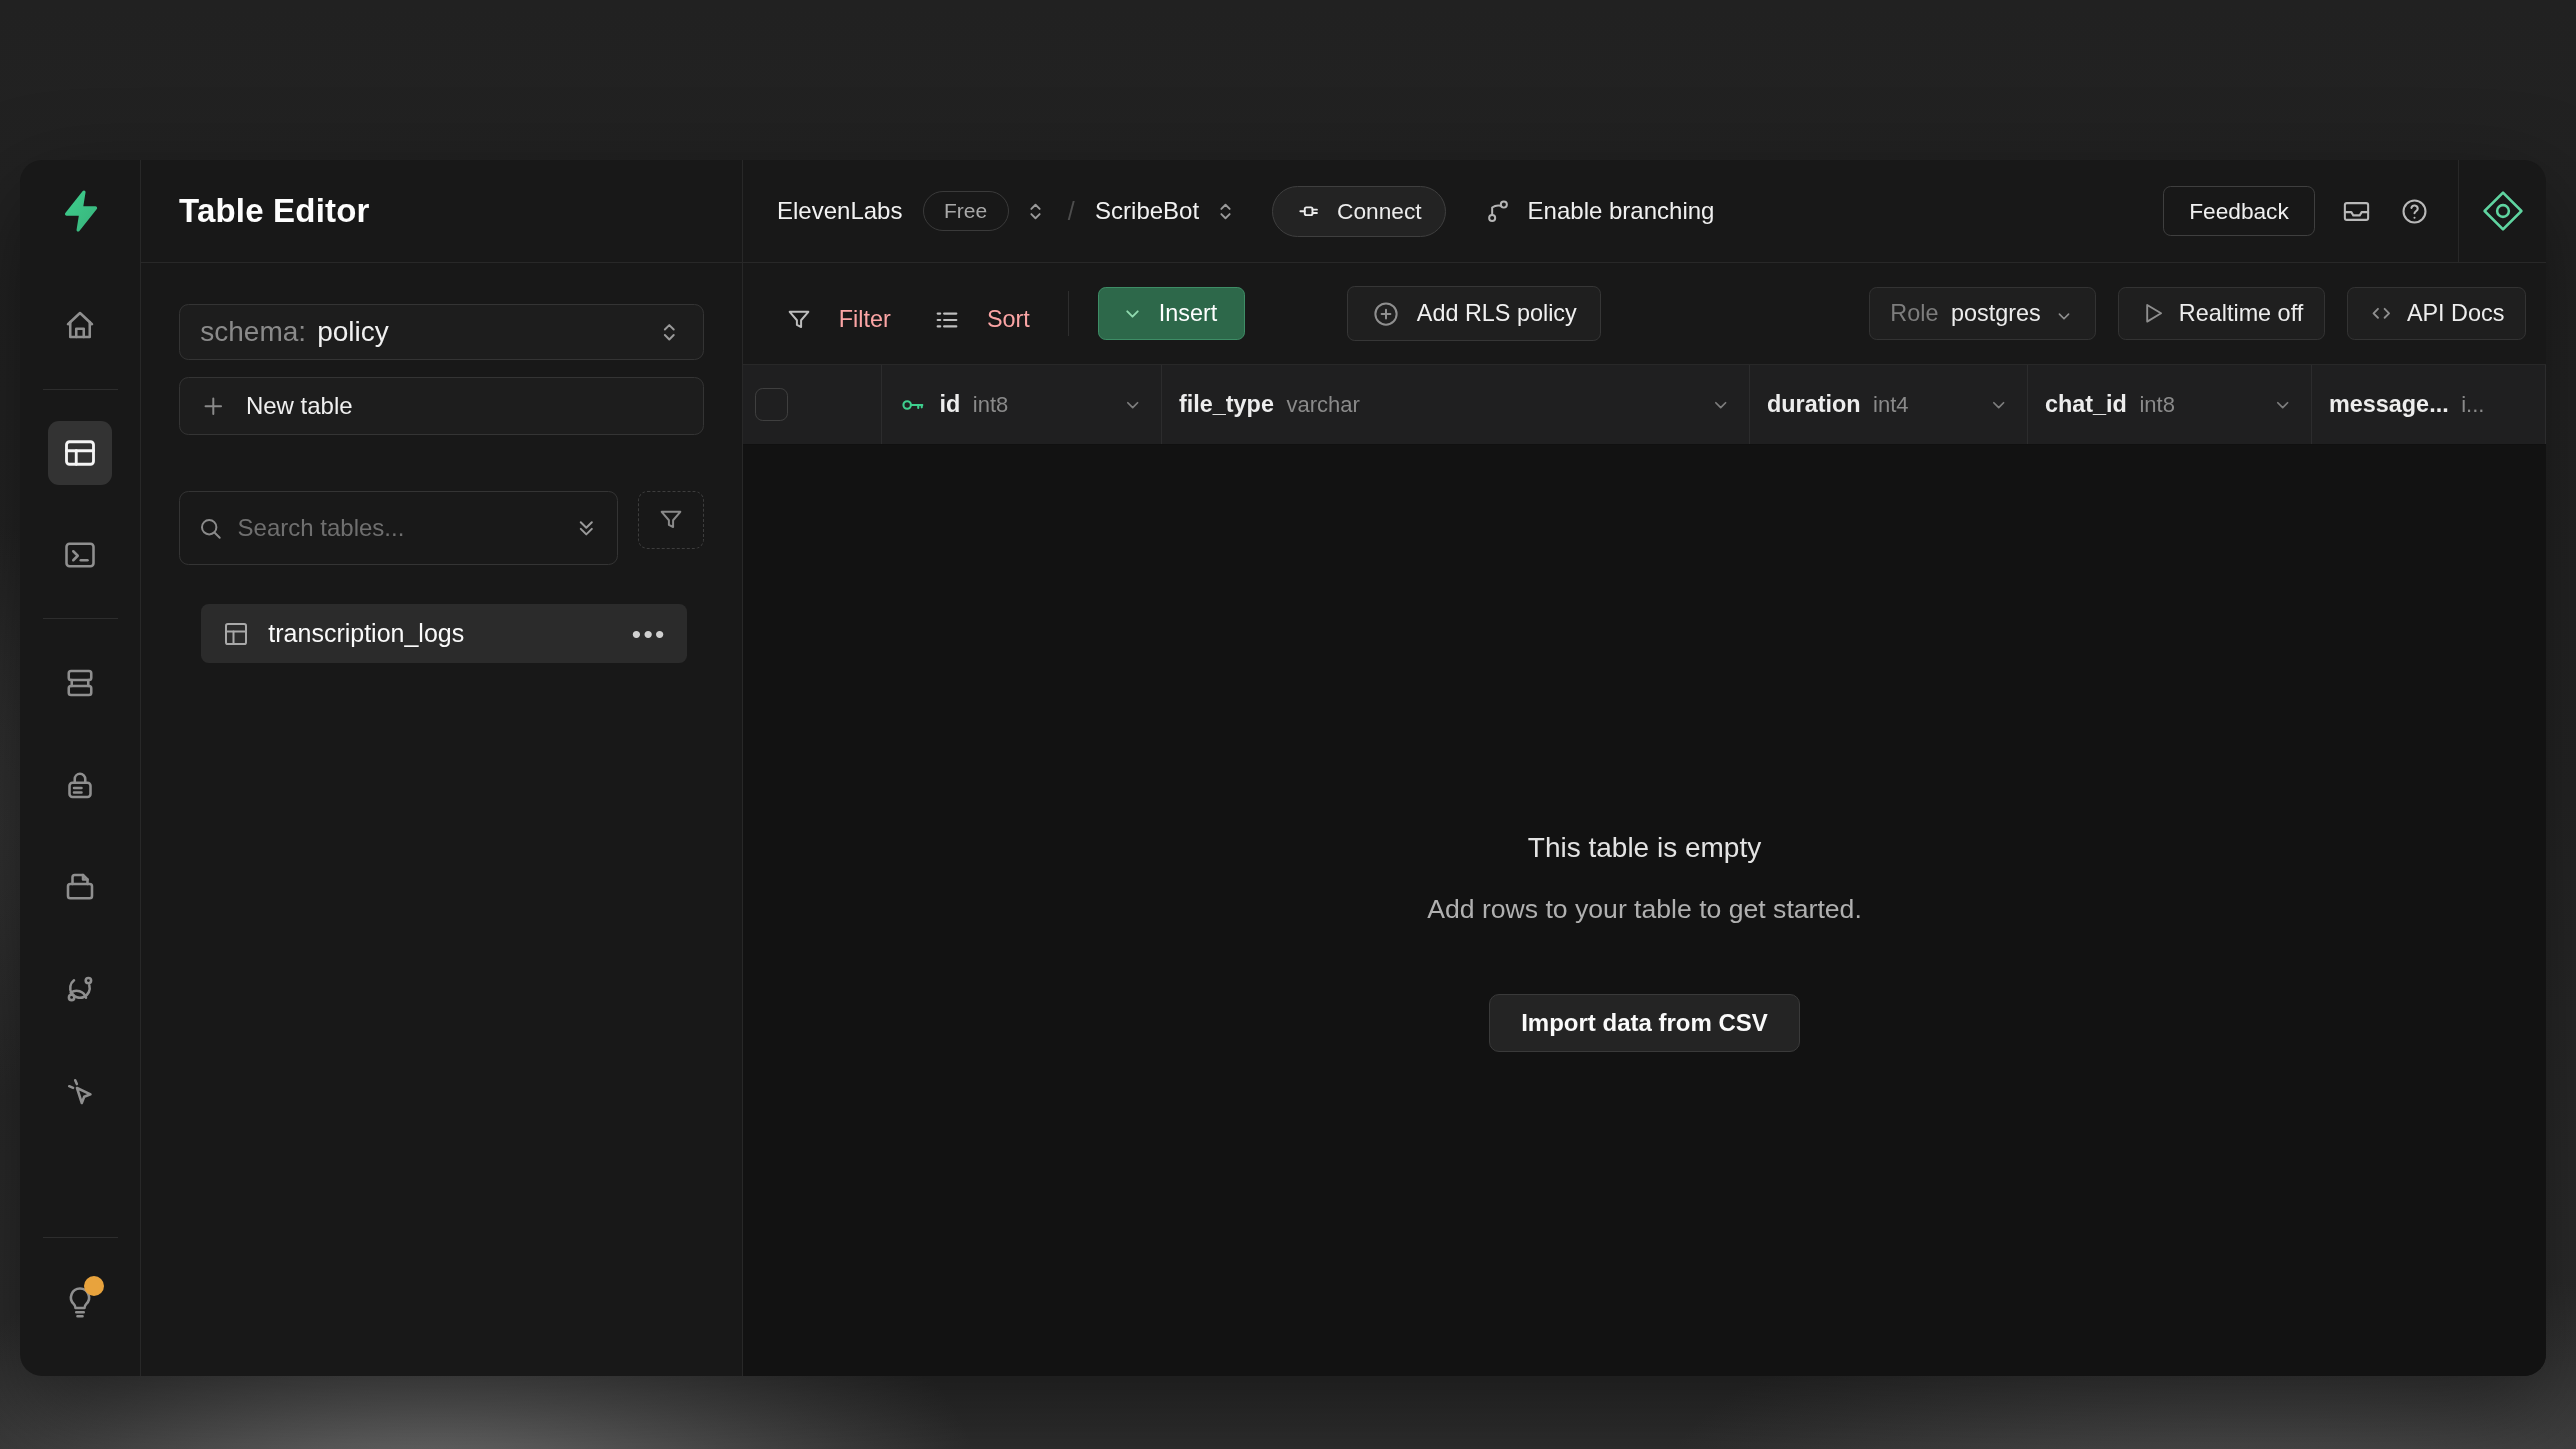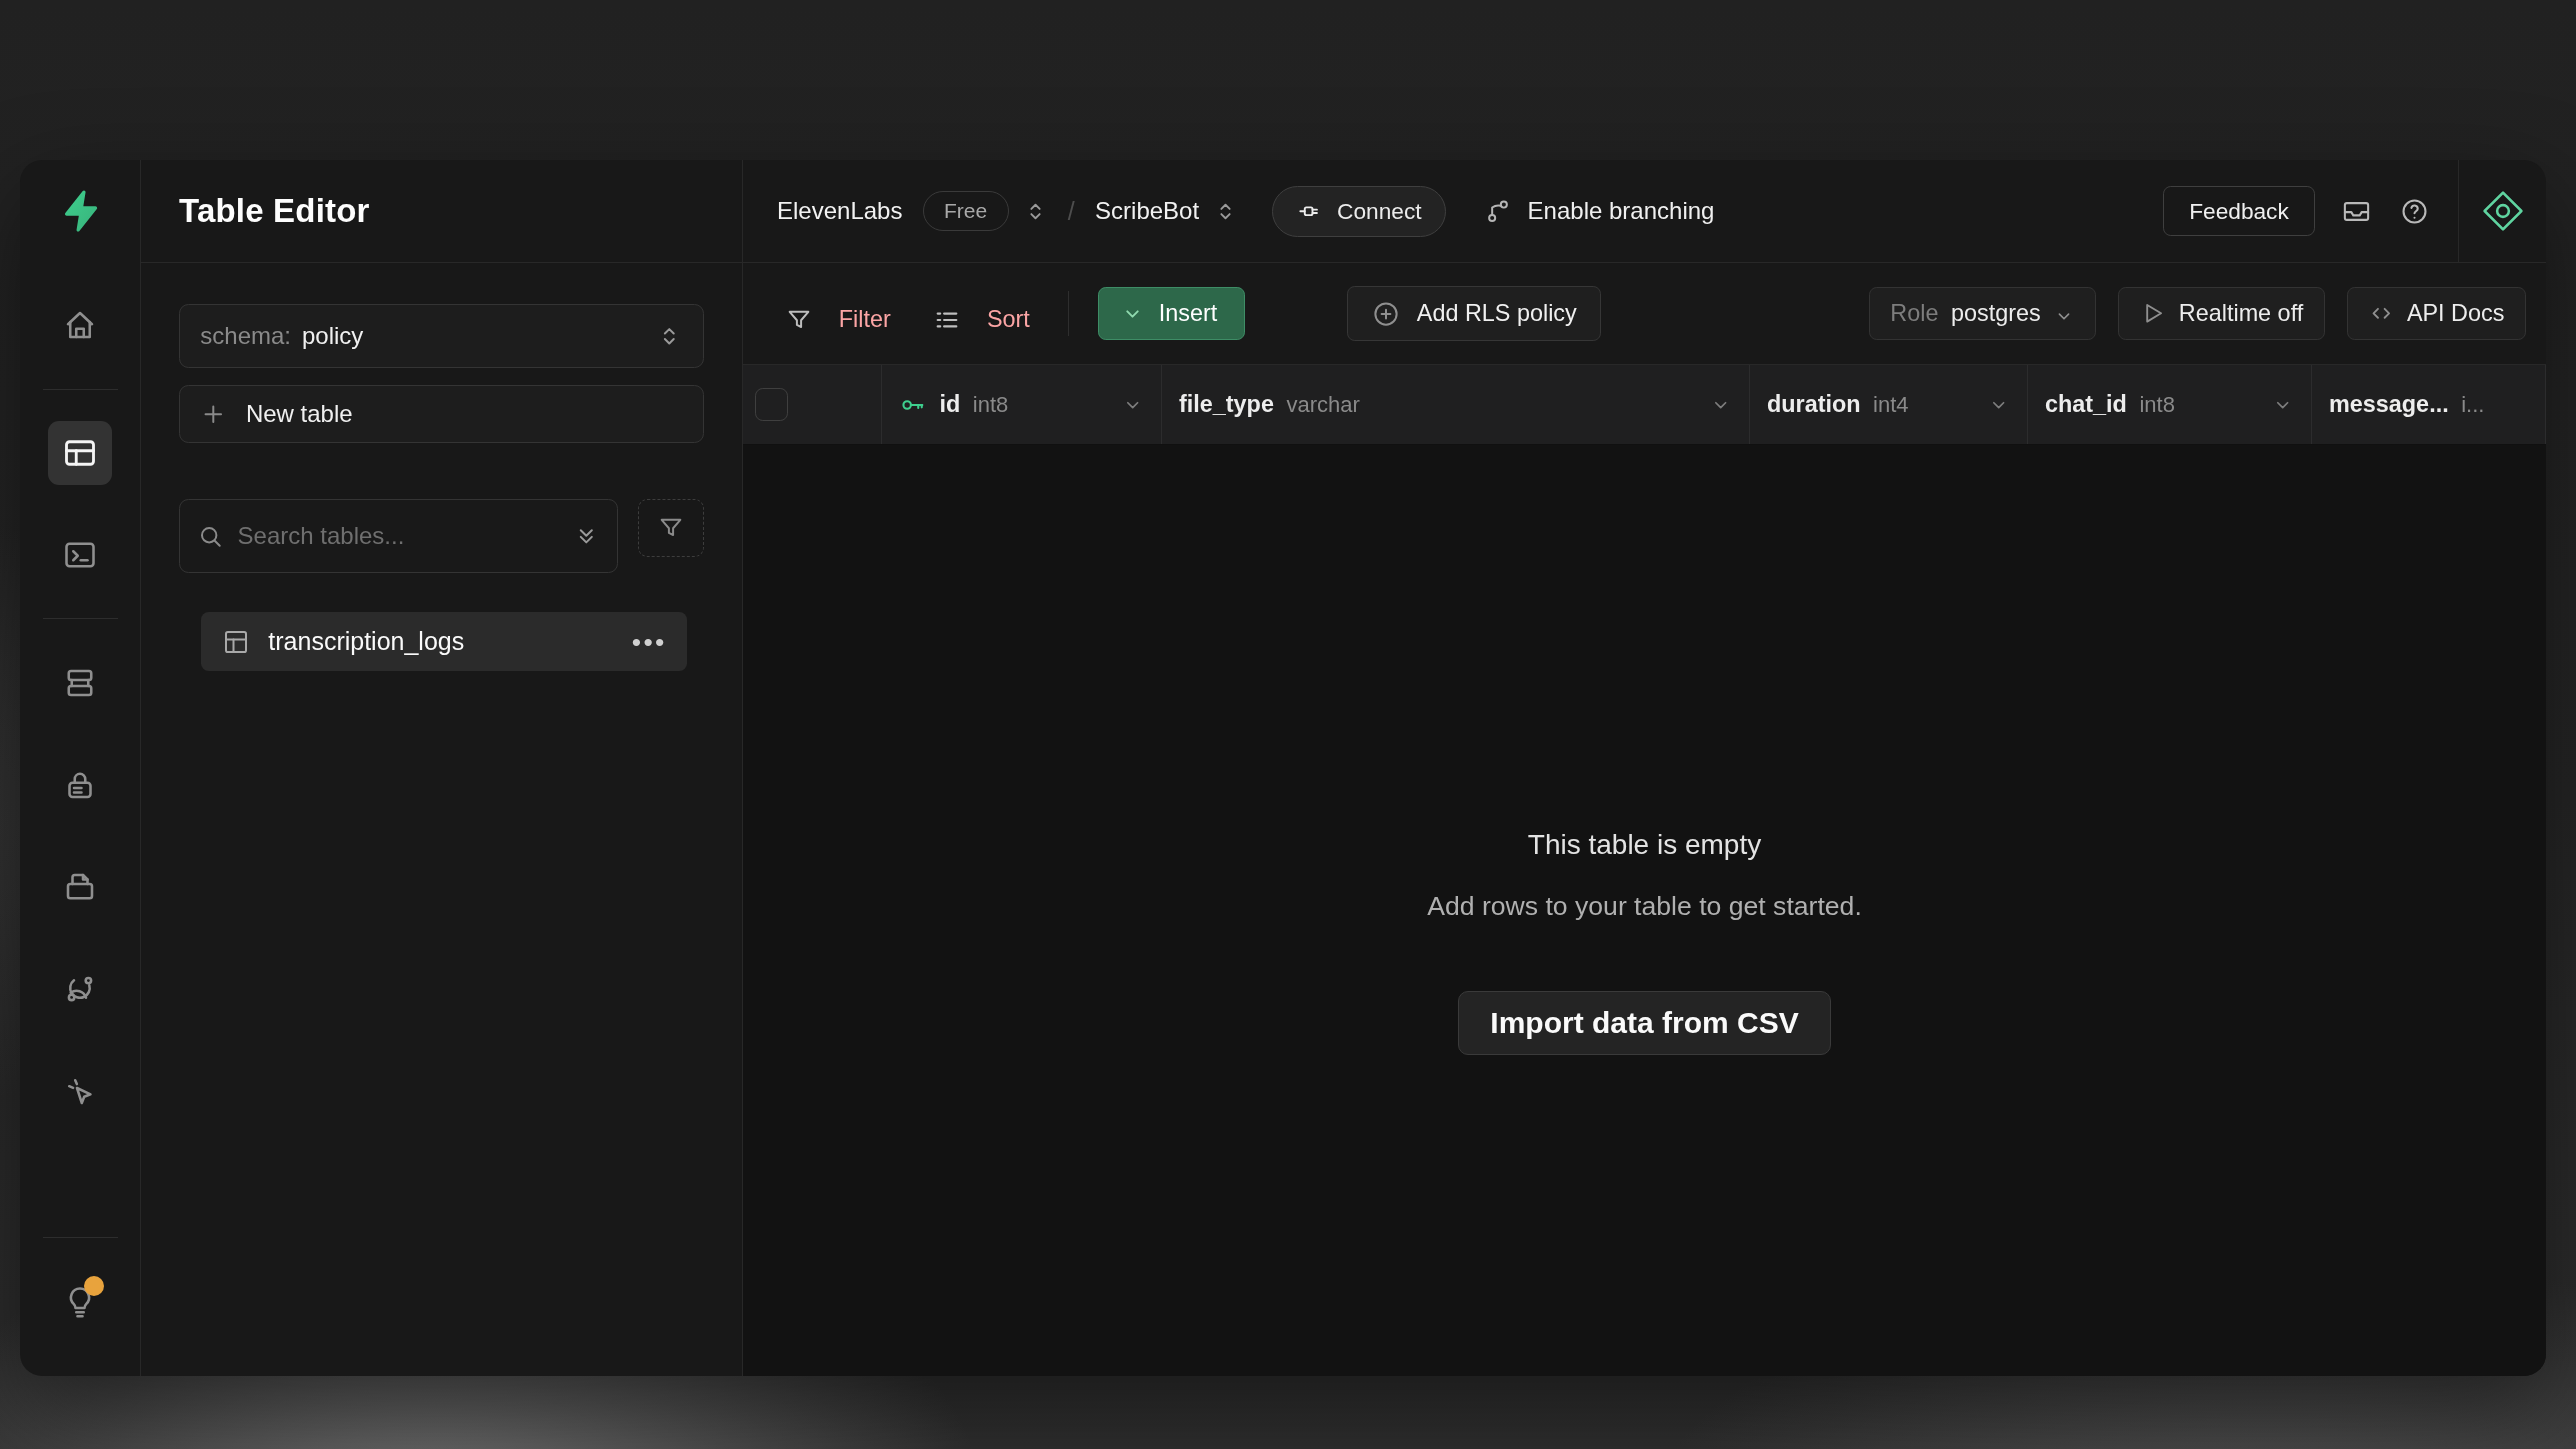--- a/index.html
+++ b/index.html
@@ -42,22 +42,22 @@
 
   
   .sidebar { width:602px; flex:none; border-right:0.8px solid #282828; display:flex; flex-direction:column; }
   .sidebar-head {
     height:103px; flex:none; border-bottom:0.8px solid #282828;
     display:flex; align-items:center; padding:0 38px;
   }
   .sidebar-title { font-size:33px; color:#fdfdfd; letter-spacing:0.2px; }
   .sidebar-body { padding:41px 38px 0; }
   .select {
-    height:64px; border:0.8px solid #343434; border-radius:9.4px; background:#1d1d1d;
-    display:flex; align-items:center; padding:0 20.3px; font-size:24px; cursor:pointer;
+    height:56px; border:0.8px solid #343434; border-radius:9.4px; background:#1d1d1d;
+    display:flex; align-items:center; padding:0 20.3px; font-size:28px; cursor:pointer;
   }
   .select .dim { color:#8a8a8a; margin-right:11px; }
   .select .val { color:#f0f0f0; }
   .select .tail { margin-left:auto; color:#9a9a9a; }
   .btn-newtable {
     margin-top:17px; height:58px; border:0.8px solid #343434; border-radius:9.4px; background:#1d1d1d;
     display:flex; align-items:center; padding:0 20.3px; font-size:24px; color:#f0f0f0; cursor:pointer; gap:19px;
   }
   .btn-newtable .icon { color:#8a8a8a; }
   .search-row { margin-top:56px; display:flex; gap:20.3px; }
@@ -151,21 +151,21 @@
   .gcell-check { width:149px; justify-content:flex-start; padding-left:22px; }
   .checkbox { width:33px; height:33px; border:1.6px solid #3f3f3f; border-radius:7.8px; background:transparent; cursor:pointer; }
   .key-icon { color:#3ecf8e; }
 
   .grid-body { flex:1; background:#121212; display:flex; align-items:center; justify-content:center; }
   .empty { text-align:center; transform:translateY(31px); }
   .empty-title { font-size:28px; color:#e3e3e3; }
   .empty-sub { font-size:26.6px; color:#b0b0b0; margin-top:30px; }
   .btn-import {
     margin-top:69px; display:inline-block; padding:14px 31px; background:#242424; border:0.8px solid #3a3a3a;
-    border-radius:10px; color:#fafafa; font-size:30px; font-weight:700; cursor:pointer; font-family:inherit;
+    border-radius:10px; color:#fafafa; font-size:24px; font-weight:700; cursor:pointer; font-family:inherit;
   }
 </style>
 </head>
 <body>
 
 <div class="window">
 
   <nav class="rail">
     <div class="logo icon">
       <svg width="45" height="45" viewBox="0 0 24 24">

